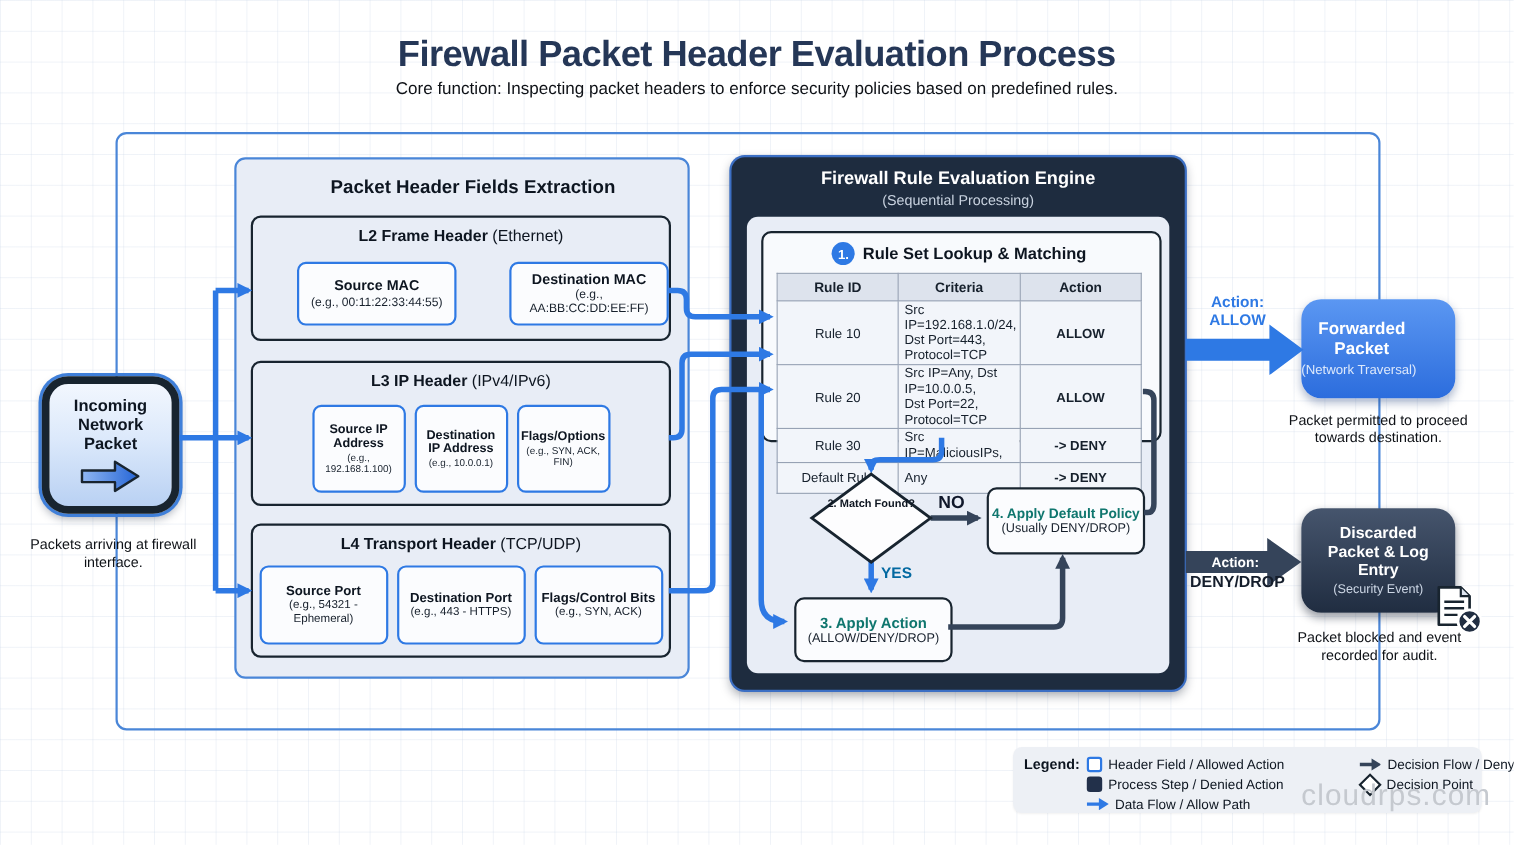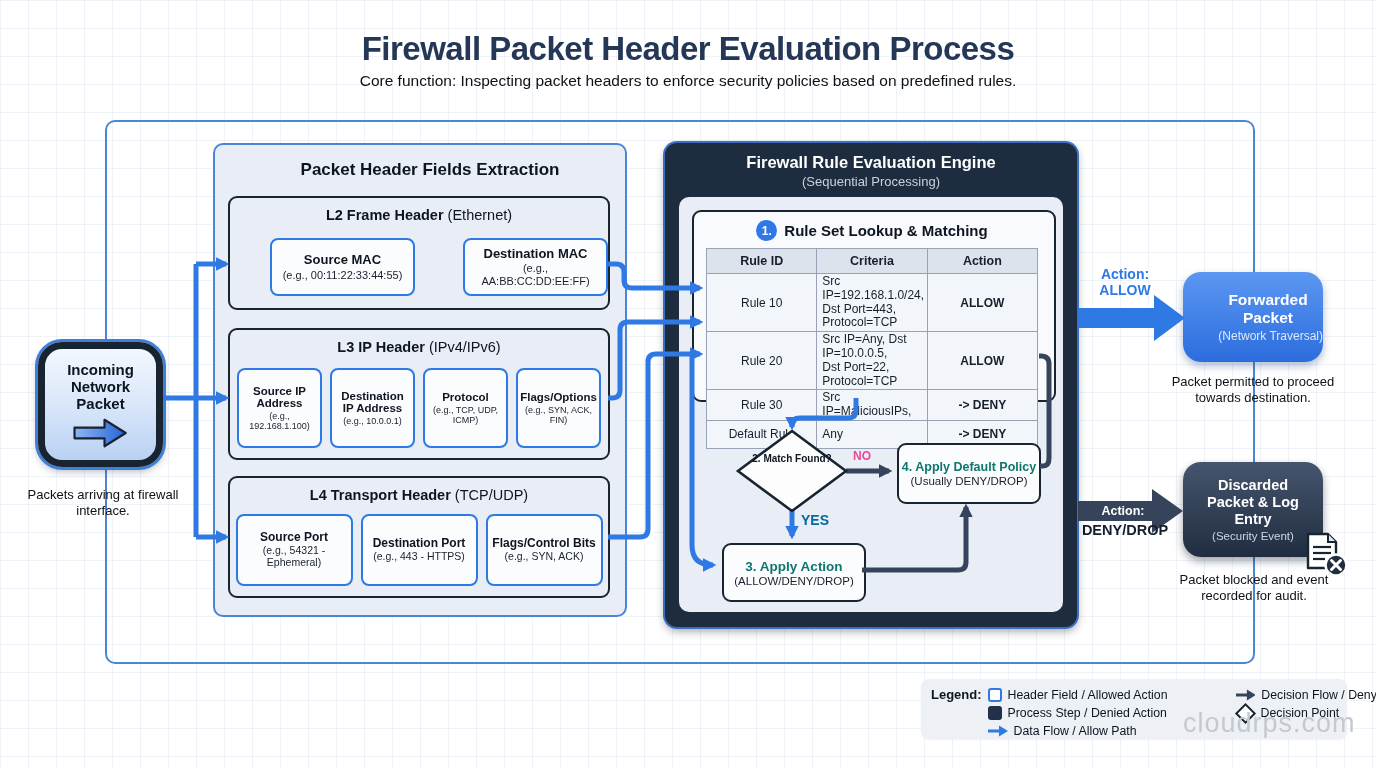--- a/index.html
+++ b/index.html
@@ -59,36 +59,36 @@
   table.rules th,table.rules td{border:1px solid #97a2b4;padding:1px 5px;}
   table.rules th{background:#dde3ed;font-size:12.5px;font-weight:700;height:22px;color:#16202c;}
   table.rules td{background:#f2f5fa;font-size:12px;color:#16202c;}
   td.rid{text-align:center;width:80px;}
   td.crit{width:176px;font-size:10.8px;line-height:1.15;}
   td.act{text-align:center;width:70px;font-weight:700;font-size:12.5px;}
   tr.r-big td{height:34px;} tr.r-sm td{height:25px;}
   .act-allow{color:#2e79e4;} .act-deny{color:#1a2637;}
   
   .dtext{left:747px;top:453px;width:90px;font-size:10px;font-weight:700;color:#0d1520;line-height:1.2;z-index:6;}
-  .no-lbl{left:853px;top:449px;width:40px;font-size:12px;font-weight:700;color:#ec4899;z-index:6;}
+  .no-lbl{left:853px;top:449px;width:40px;font-size:16px;font-weight:700;color:#0f172a;z-index:6;}
   .yes-lbl{left:801px;top:512px;width:44px;font-size:14px;font-weight:700;color:#0369a1;z-index:6;text-align:left;}
   .pbox{background:#fbfcfe;border:2.5px solid #18242f;border-radius:9px;display:flex;flex-direction:column;align-items:center;justify-content:center;z-index:4;}
   .box4{left:897px;top:443px;width:140px;height:57px;}
   .box3{left:722px;top:543px;width:140px;height:55px;}
   .pbox .t{font-weight:700;font-size:12.5px;color:#0f766e;}
   .pbox .s{font-size:11.5px;color:#17202c;margin-top:1px;}
   .box3 .t{font-size:13.5px;}
   
   .allow-lbl{left:1080px;top:266px;width:90px;text-align:center;font-size:14px;font-weight:700;color:#2e79e4;line-height:1.15;z-index:6;}
   .deny-lbl1{left:1088px;top:504px;width:70px;text-align:center;font-size:12.5px;font-weight:700;color:#ffffff;z-index:6;}
   .deny-lbl2{left:1075px;top:522px;width:100px;text-align:center;font-size:14.5px;font-weight:700;color:#141d2b;z-index:6;}
   
   .fwd{left:1183px;top:272px;width:140px;height:90px;border-radius:18px;
     background:linear-gradient(180deg,#5b97f2 0%,#2c6ddd 100%);box-shadow:0 4px 8px rgba(30,60,120,.35);
-    display:flex;flex-direction:column;align-items:flex-end;justify-content:center;z-index:4;}
+    display:flex;flex-direction:column;align-items:flex-start;justify-content:center;z-index:4;}
   .fwd .t{color:#fff;font-weight:700;font-size:15.5px;line-height:1.15;text-align:center;width:110px;}
   .fwd .s{color:#dce8fb;font-size:12px;margin-top:2px;}
   .disc{left:1183px;top:462px;width:140px;height:95px;border-radius:18px;
     background:linear-gradient(180deg,#46556d 0%,#202d41 100%);box-shadow:0 4px 8px rgba(10,20,40,.4);
     display:flex;flex-direction:column;align-items:center;justify-content:center;z-index:4;}
   .disc .t{color:#fff;font-weight:700;font-size:14.5px;line-height:1.15;text-align:center;width:104px;}
   .disc .s{color:#ccd6e4;font-size:11.5px;margin-top:2px;}
   .cap-fwd{left:1168px;top:374px;width:170px;}
   .cap-disc{left:1165px;top:572px;width:178px;}
   .docicon{left:1305px;top:531px;width:44px;height:46px;z-index:7;}
@@ -151,24 +151,20 @@
 <div class="abs subpanel sp-l3">
   <div class="sp-title"><b>L3 IP Header</b> <span>(IPv4/IPv6)</span></div>
   <div class="fields f-l3">
     <div class="field">
       <div class="n">Source IP Address</div>
       <div class="e">(e.g., 192.168.1.100)</div>
     </div>
     <div class="field">
       <div class="n">Destination IP Address</div>
       <div class="e">(e.g., 10.0.0.1)</div>
-    </div>
-    <div class="field">
-      <div class="n">Protocol</div>
-      <div class="e">(e.g., TCP, UDP, ICMP)</div>
     </div>
     <div class="field">
       <div class="n">Flags/Options</div>
       <div class="e">(e.g., SYN, ACK, FIN)</div>
     </div>
   </div>
 </div>
 
 <div class="abs subpanel sp-l4">
   <div class="sp-title"><b>L4 Transport Header</b> <span>(TCP/UDP)</span></div>

